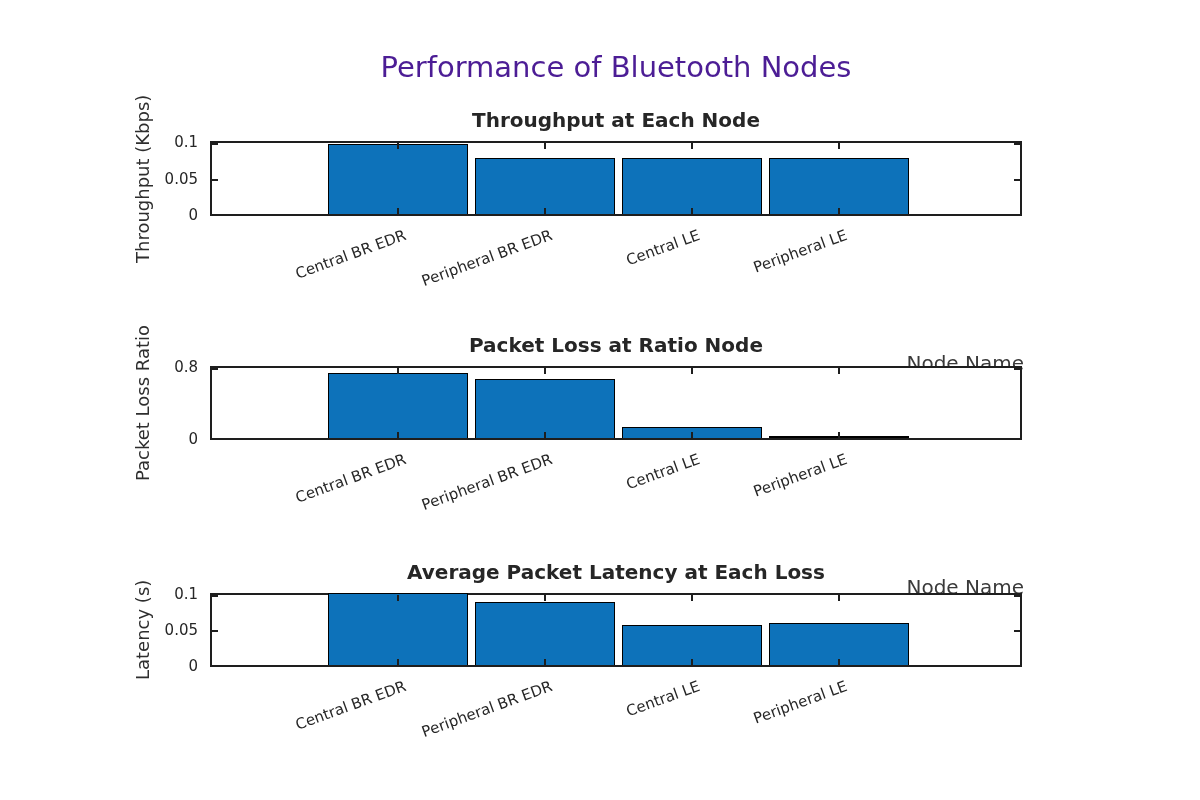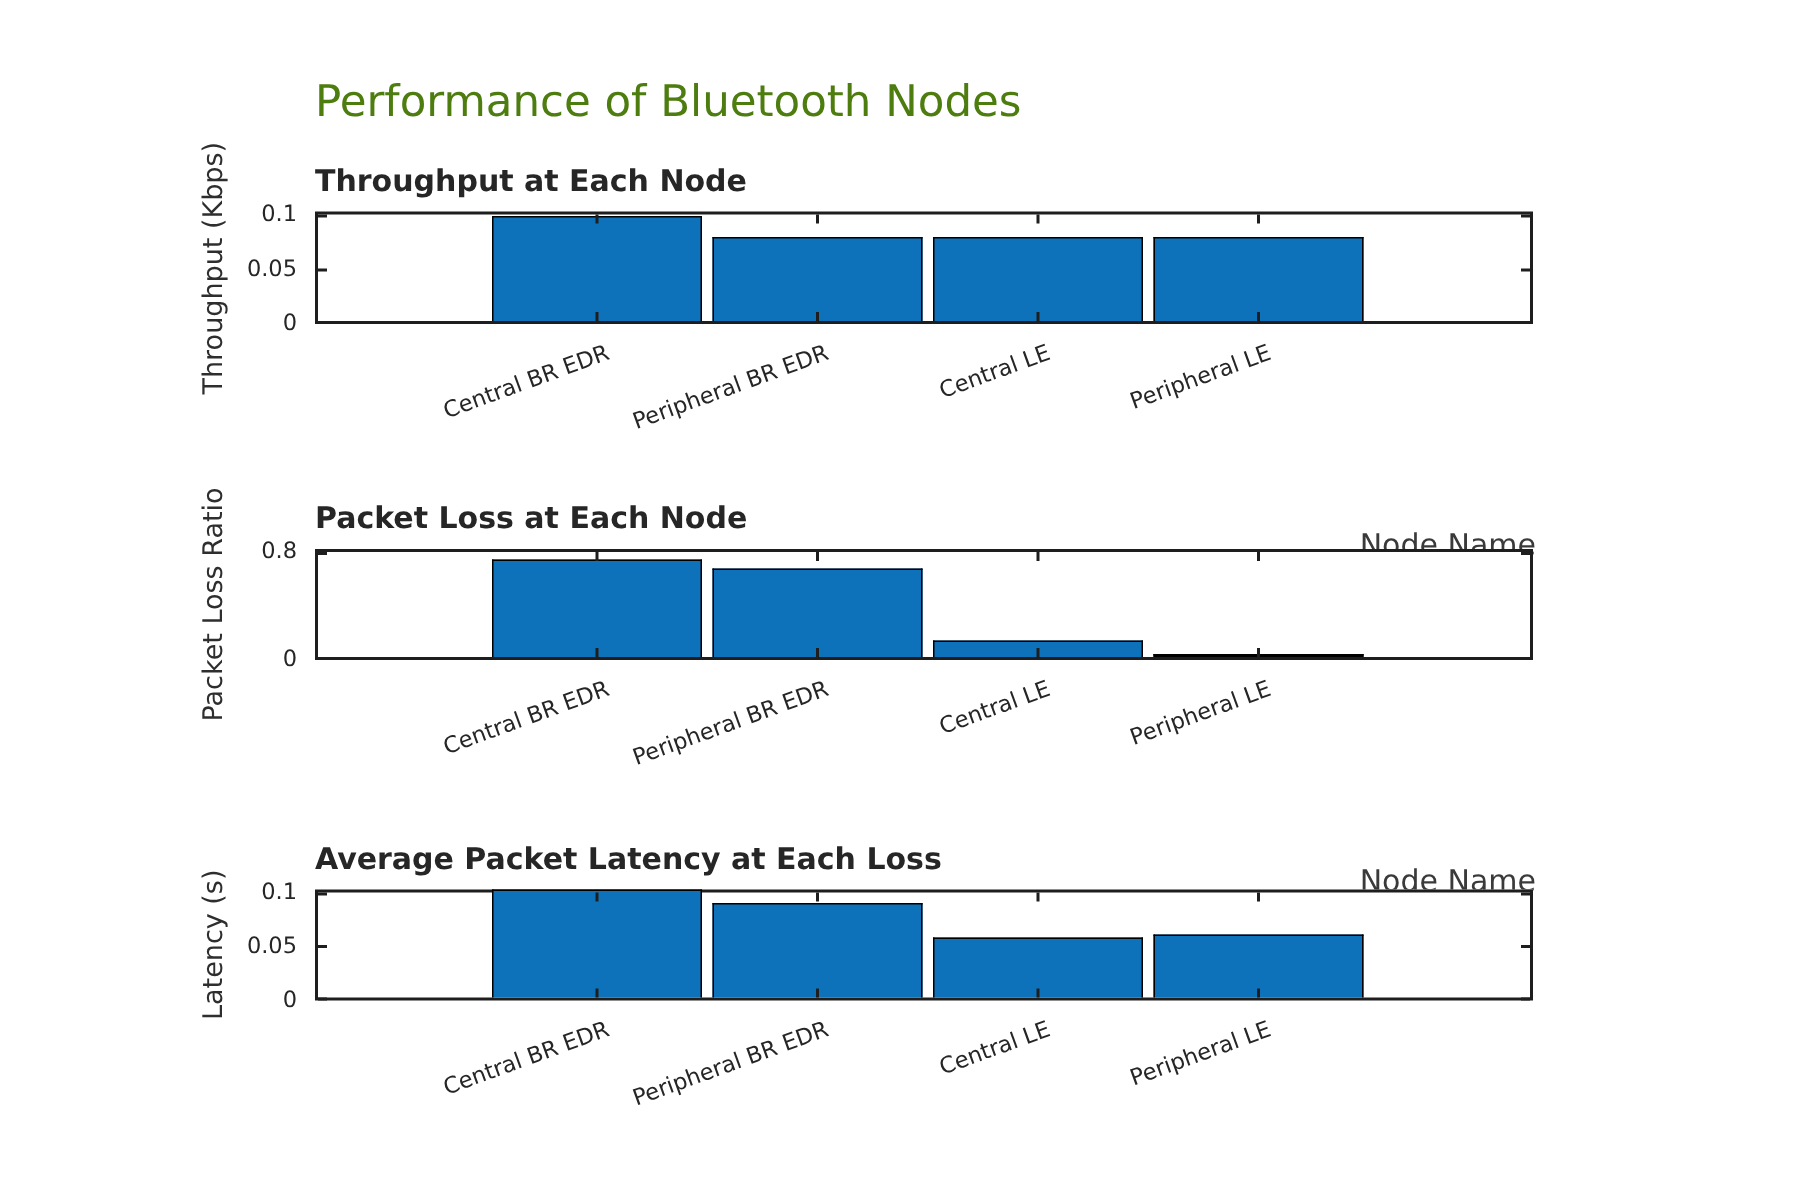--- a/index.html
+++ b/index.html
@@ -2,25 +2,25 @@
 <html><head>
 <meta charset="utf-8">
 <style>
   html,body{margin:0;padding:0;background:#fff;}
   #figure{
     position:relative;width:1200px;height:800px;background:#ffffff;
     font-family:"DejaVu Sans",sans-serif;overflow:hidden;
   }
   .main-title{
     position:absolute;left:210px;width:812px;top:50px;
-    font-size:29px;font-weight:400;color:#4d7c0f;text-align:left;white-space:nowrap;
+    font-size:29px;font-weight:400;color:#4c1d95;text-align:center;white-space:nowrap;
   }
   .sub-title{
     position:absolute;left:210px;width:812px;margin:0;
-    font-size:20px;font-weight:bold;color:#262626;text-align:left;white-space:nowrap;
+    font-size:20px;font-weight:bold;color:#262626;text-align:center;white-space:nowrap;
   }
   .plot-box{
     position:absolute;left:210px;width:812px;
     border:2px solid #1e1e1e;box-sizing:border-box;background:#fff;
   }
   .bar{
     position:absolute;bottom:0;background:#0d72ba;
     border:1.5px solid #000;border-bottom:none;box-sizing:border-box;z-index:1;
   }
   .tick{position:absolute;background:#1e1e1e;z-index:3;}
@@ -76,21 +76,21 @@
     <div class="ytick" style="top: 169.5px;">0.05</div>
     <div class="ytick" style="top: 133px;">0.1</div>
     <div class="xtick" style="right: 798px; top: 226px;">Central BR EDR</div>
     <div class="xtick" style="right: 651px; top: 226px;">Peripheral BR EDR</div>
     <div class="xtick" style="right: 504px; top: 226px;">Central LE</div>
     <div class="xtick" style="right: 357px; top: 226px;">Peripheral LE</div>
     <div class="xlabel" style="top: 303px;">Node Name</div>
   </section>
 
   <section>
-    <h2 class="sub-title" style="top: 333px;">Packet Loss at Each Node</h2>
+    <h2 class="sub-title" style="top: 333px;">Packet Loss at Ratio Node</h2>
     <div class="ylabel" style="top: 311px; height: 184px;">Packet Loss Ratio</div>
     <div class="plot-box" style="top: 366px; height: 74px;">
         <div class="bar" style="left: 116px; width: 140px; height: 64.8px;"></div>
         <div class="tick" style="left: 185px; width: 2px; height: 6px; top: 0px;"></div>
         <div class="tick" style="left: 185px; width: 2px; height: 6px; bottom: 0px;"></div>
         <div class="bar" style="left: 263px; width: 140px; height: 59.04px;"></div>
         <div class="tick" style="left: 332px; width: 2px; height: 6px; top: 0px;"></div>
         <div class="tick" style="left: 332px; width: 2px; height: 6px; bottom: 0px;"></div>
         <div class="bar" style="left: 410px; width: 140px; height: 10.656px;"></div>
         <div class="tick" style="left: 479px; width: 2px; height: 6px; top: 0px;"></div>

